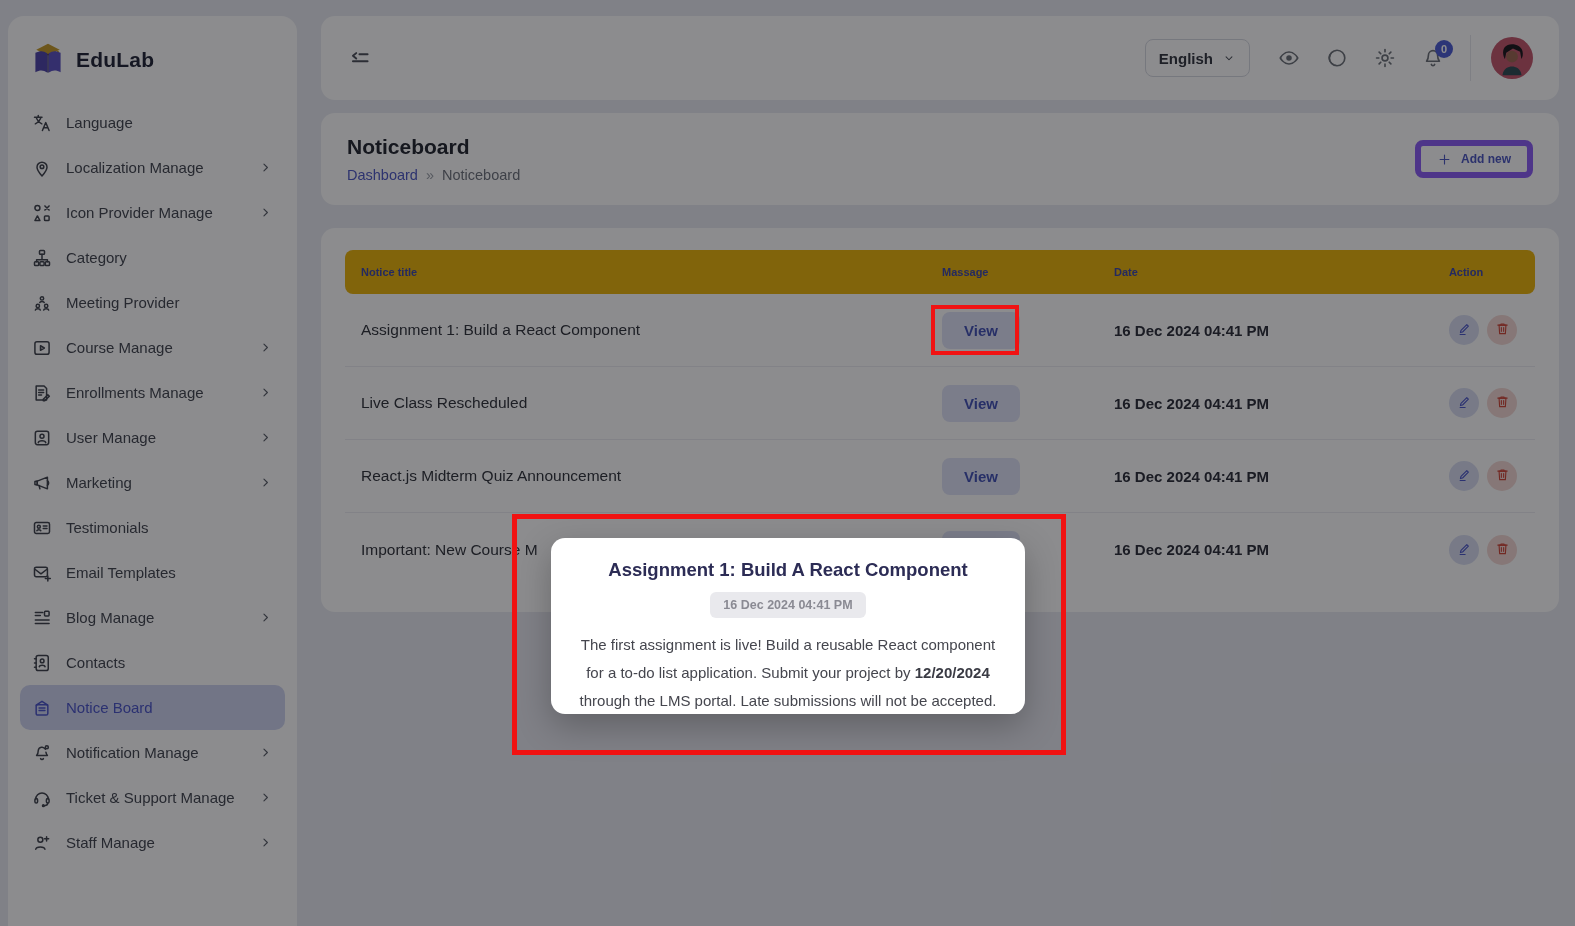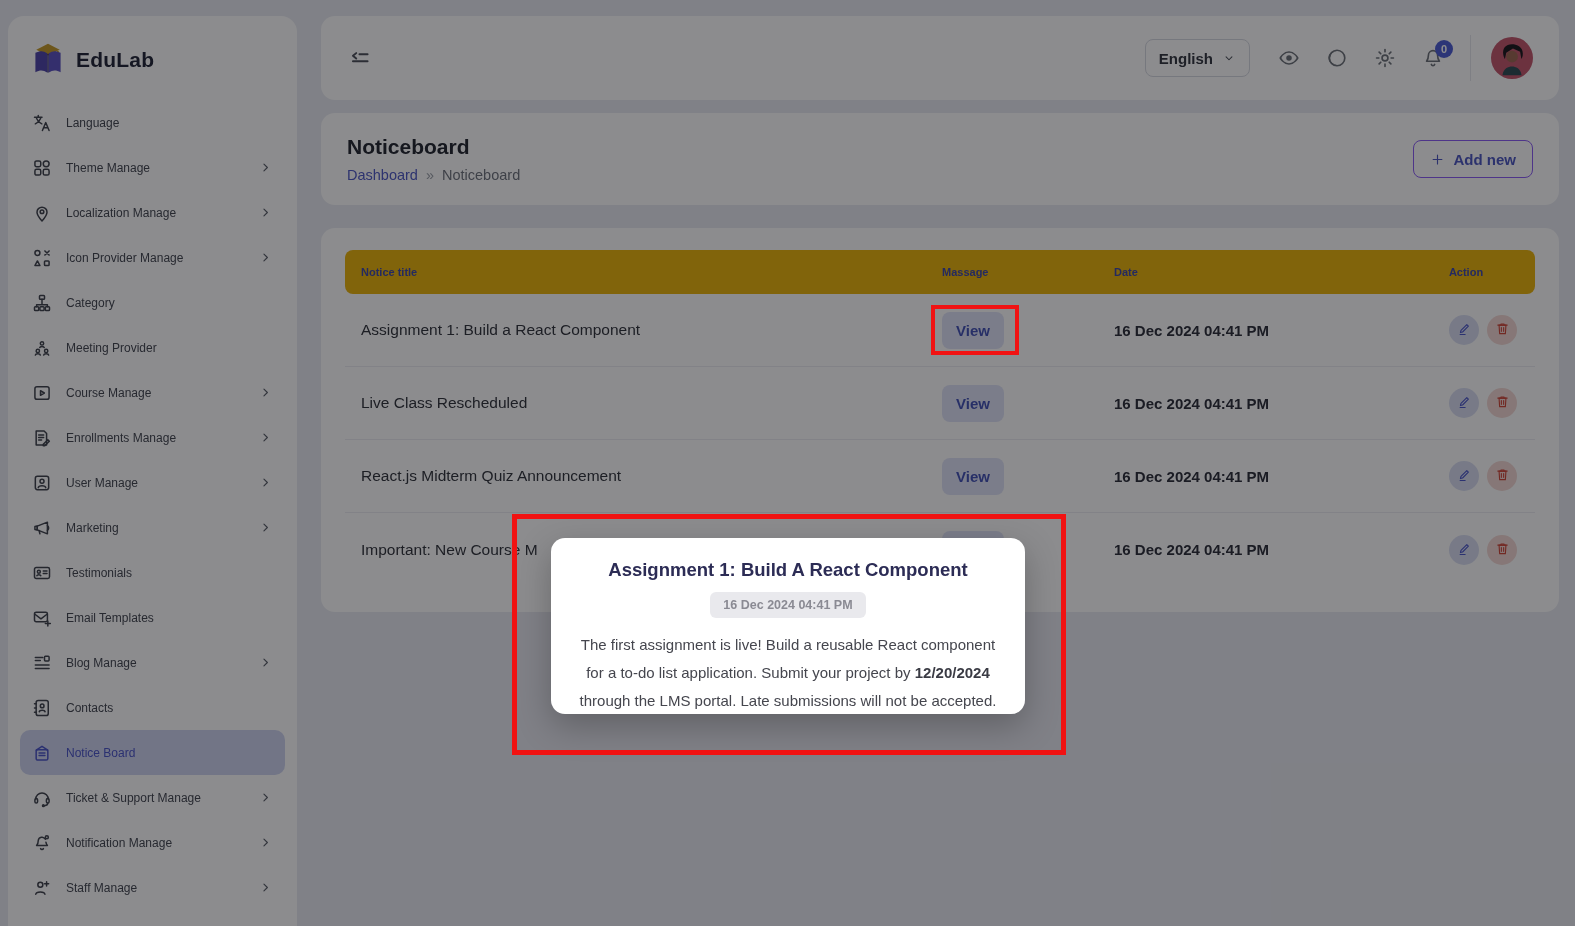--- a/index.html
+++ b/index.html
@@ -14,21 +14,21 @@
   .sidebar {
     position:absolute; left:8px; top:16px; width:289px; height:910px;
     background:#fff; border-radius:16px 16px 0 0; overflow:hidden;
   }
   .logo { display:flex; align-items:center; gap:10px; padding:26px 20px 18px 22px; }
   .logo-mark svg { width:36px; height:36px; display:block; }
   .logo-text { font-size:21px; font-weight:800; color:#1f2335; letter-spacing:.2px; }
   .menu { padding:4px 12px 0 12px; }
   .mi {
     display:flex; align-items:center; gap:14px; height:45px; padding:0 12px;
-    border-radius:10px; color:#41454f; font-size:12px; cursor:pointer;
+    border-radius:10px; color:#41454f; font-size:15px; cursor:pointer;
   }
   .mi-icon { width:20px; height:20px; color:#3d414b; flex:0 0 20px; }
   .mi-icon svg, .mi-chevron svg { width:100%; height:100%; display:block; }
   .mi-label { flex:1; white-space:nowrap; }
   .mi-chevron { width:15px; height:15px; color:#555a64; }
   .mi.active { background:#ced4f0; color:#4953c8; }
   .mi.active .mi-icon { color:#4953c8; }
 
   
   .main { position:absolute; left:321px; top:16px; width:1238px; }
@@ -62,40 +62,40 @@
     margin-top:13px; height:92px; display:flex; align-items:center;
     justify-content:space-between; padding:0 26px;
   }
   .page-title { font-size:21px; font-weight:700; color:#20242e; }
   .crumbs { margin-top:8px; font-size:14.5px; display:flex; gap:8px; }
   .crumb-home { color:#4d58c4; text-decoration:none; cursor:pointer; }
   .crumb-sep { color:#9aa0a8; }
   .crumb-cur { color:#6d727c; }
   .add-new {
     display:flex; align-items:center; gap:9px; height:38px; padding:0 16px;
-    border:1px solid #8b5cf6; border-radius:8px; background:#fff; color:#4a55c0;
-    font-size:15px; font-weight:600; cursor:pointer; font-family:inherit;
+    border:6px solid #8b5cf6; border-radius:8px; background:#fff; color:#4a55c0;
+    font-size:12px; font-weight:600; cursor:pointer; font-family:inherit;
   }
   .add-new .plus { width:15px; height:15px; }
   .add-new .plus svg { width:100%; height:100%; }
 
   
   .table-card { margin-top:23px; height:384px; padding:22px 24px 0 24px; }
   .thead, .trow { display:grid; grid-template-columns:597px 172px 1fr 120px; align-items:center; }
   .thead {
     height:44px; background:#eab308; border-radius:8px;
     font-size:11px; font-weight:700; color:#3b46a8;
   }
   .thead > span:first-child, .trow .cell-title { padding-left:16px; }
   .th-action, .cell-actions { text-align:center; padding-right:18px; }
   .trow { height:73px; border-bottom:1px solid #ededf2; }
   .trow:last-child { border-bottom:none; }
   .cell-title { font-size:15.5px; color:#2f323a; white-space:nowrap; overflow:hidden; }
   .view-btn {
-    width:62px; height:37px; border:none; border-radius:8px; background:#dfe3f7;
+    width:78px; height:37px; border:none; border-radius:8px; background:#dfe3f7;
     color:#4150b5; font-size:15px; font-weight:600; cursor:pointer; font-family:inherit;
   }
   .cell-date { font-size:15px; font-weight:700; color:#2a2d38; }
   .cell-actions { display:flex; justify-content:flex-end; gap:8px; }
   .act-btn {
     width:30px; height:30px; border-radius:50%; border:none; cursor:pointer;
     display:flex; align-items:center; justify-content:center;
   }
   .act-btn svg { width:15px; height:15px; }
   .act-edit { background:#d9def2; color:#4a55c9; }
@@ -143,36 +143,20 @@
             <svg viewBox="0 0 24 24" fill="none" stroke="currentColor" stroke-width="1.8" stroke-linecap="round" stroke-linejoin="round">
               <path d="M3 5h9M7.5 3v2M5 5c.8 3.3 3.4 6.2 6.8 8M10.8 5c-.8 3.3-3.4 6.2-6.8 8"></path>
               <path d="M12.5 21l4-9.5 4 9.5M13.9 17.8h5.2"></path>
             </svg>
           </span>
           <span class="mi-label">Language</span>
         </div>
       <div class="mi">
           <span class="mi-icon">
             <svg viewBox="0 0 24 24" fill="none" stroke="currentColor" stroke-width="1.8" stroke-linecap="round" stroke-linejoin="round">
-              <rect x="3.5" y="3.5" width="7" height="7" rx="2"></rect>
-              <rect x="13.5" y="3.5" width="7" height="7" rx="3.5"></rect>
-              <rect x="3.5" y="13.5" width="7" height="7" rx="2"></rect>
-              <rect x="13.5" y="13.5" width="7" height="7" rx="2"></rect>
-            </svg>
-          </span>
-          <span class="mi-label">Theme Manage</span>
-          <span class="mi-chevron">
-            <svg viewBox="0 0 24 24" fill="none" stroke="currentColor" stroke-width="1.8" stroke-linecap="round" stroke-linejoin="round">
-              <path d="M9.5 6.5 15 12l-5.5 5.5"></path>
-            </svg>
-          </span>
-        </div>
-      <div class="mi">
-          <span class="mi-icon">
-            <svg viewBox="0 0 24 24" fill="none" stroke="currentColor" stroke-width="1.8" stroke-linecap="round" stroke-linejoin="round">
               <path d="M12 21.5c-3-3.4-6-7-6-10.5a6 6 0 1 1 12 0c0 3.5-3 7.1-6 10.5z"></path>
               <circle cx="12" cy="10.5" r="2.2"></circle>
             </svg>
           </span>
           <span class="mi-label">Localization Manage</span>
           <span class="mi-chevron">
             <svg viewBox="0 0 24 24" fill="none" stroke="currentColor" stroke-width="1.8" stroke-linecap="round" stroke-linejoin="round">
               <path d="M9.5 6.5 15 12l-5.5 5.5"></path>
             </svg>
           </span>
@@ -331,43 +315,43 @@
               <path d="M5 8.5 12 4l7 4.5"></path>
               <rect x="5" y="8" width="14" height="12.5" rx="2"></rect>
               <path d="M8.5 12h7M8.5 15h7"></path>
             </svg>
           </span>
           <span class="mi-label">Notice Board</span>
         </div>
       <div class="mi">
           <span class="mi-icon">
             <svg viewBox="0 0 24 24" fill="none" stroke="currentColor" stroke-width="1.8" stroke-linecap="round" stroke-linejoin="round">
+              <path d="M16 7.5A4.5 4.5 0 0 0 7.5 9c0 3-.8 4.7-2 6h13c-.9-1-1.5-2.3-1.8-4"></path>
+              <path d="M10.3 18.7a1.9 1.9 0 0 0 3.4 0"></path>
+              <circle cx="17.8" cy="5" r="1.8"></circle>
+            </svg>
+          </span>
+          <span class="mi-label">Notification Manage</span>
+          <span class="mi-chevron">
+            <svg viewBox="0 0 24 24" fill="none" stroke="currentColor" stroke-width="1.8" stroke-linecap="round" stroke-linejoin="round">
+              <path d="M9.5 6.5 15 12l-5.5 5.5"></path>
+            </svg>
+          </span>
+        </div>
+      <div class="mi">
+          <span class="mi-icon">
+            <svg viewBox="0 0 24 24" fill="none" stroke="currentColor" stroke-width="1.8" stroke-linecap="round" stroke-linejoin="round">
               <path d="M4.5 13.5a7.5 7.5 0 0 1 15 0"></path>
               <rect x="3.5" y="12.5" width="3.2" height="5.5" rx="1.6"></rect>
               <rect x="17.3" y="12.5" width="3.2" height="5.5" rx="1.6"></rect>
               <path d="M19 18c0 2-1.8 3-4 3.2"></path>
               <circle cx="13.6" cy="21.2" r="1"></circle>
             </svg>
           </span>
           <span class="mi-label">Ticket &amp; Support Manage</span>
-          <span class="mi-chevron">
-            <svg viewBox="0 0 24 24" fill="none" stroke="currentColor" stroke-width="1.8" stroke-linecap="round" stroke-linejoin="round">
-              <path d="M9.5 6.5 15 12l-5.5 5.5"></path>
-            </svg>
-          </span>
-        </div>
-      <div class="mi">
-          <span class="mi-icon">
-            <svg viewBox="0 0 24 24" fill="none" stroke="currentColor" stroke-width="1.8" stroke-linecap="round" stroke-linejoin="round">
-              <path d="M16 7.5A4.5 4.5 0 0 0 7.5 9c0 3-.8 4.7-2 6h13c-.9-1-1.5-2.3-1.8-4"></path>
-              <path d="M10.3 18.7a1.9 1.9 0 0 0 3.4 0"></path>
-              <circle cx="17.8" cy="5" r="1.8"></circle>
-            </svg>
-          </span>
-          <span class="mi-label">Notification Manage</span>
           <span class="mi-chevron">
             <svg viewBox="0 0 24 24" fill="none" stroke="currentColor" stroke-width="1.8" stroke-linecap="round" stroke-linejoin="round">
               <path d="M9.5 6.5 15 12l-5.5 5.5"></path>
             </svg>
           </span>
         </div>
       <div class="mi">
           <span class="mi-icon">
             <svg viewBox="0 0 24 24" fill="none" stroke="currentColor" stroke-width="1.8" stroke-linecap="round" stroke-linejoin="round">
               <circle cx="10" cy="8" r="3"></circle>

